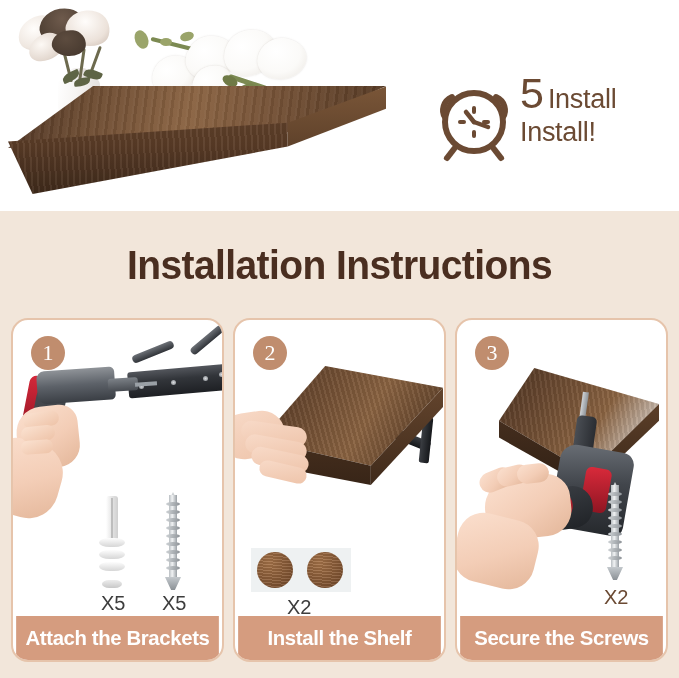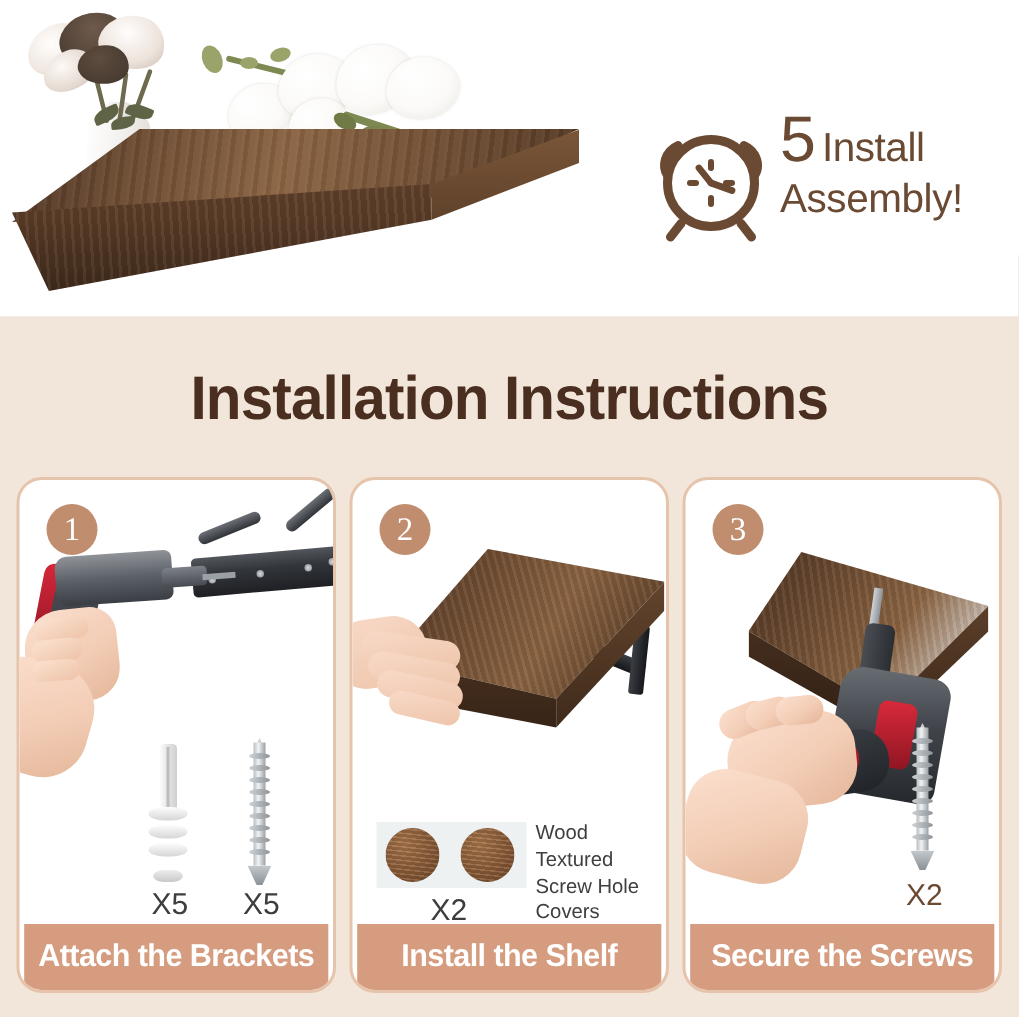--- a/index.html
+++ b/index.html
@@ -239,21 +239,21 @@
             <path d="M42 44 L34 34"></path>
             <path d="M42 44 L56 49"></path>
           </g>
         </svg>
       </div>
       <div class="b5text">
         <div class="b5row1">
           <span class="b5num">5</span>
           <span class="b5min">Install</span>
         </div>
-        <div class="b5row2">Assembly!</div>
+        <div class="b5row2">Install!</div>
       </div>
     </div>
   </div>
 
   <div class="instr">
     <div class="title">Installation Instructions</div>
 
     <div class="cards">
 
       <div class="card">
@@ -325,21 +325,20 @@
           <div class="skin2 h2" style="left:-14px;top:92px;width:64px;height:46px;border-radius:24px;transform:rotate(-8deg);"></div>
           <div class="skin2 h2" style="left:6px;top:104px;width:66px;height:20px;border-radius:11px;transform:rotate(8deg);"></div>
           <div class="skin2 h2" style="left:10px;top:118px;width:62px;height:19px;border-radius:11px;transform:rotate(10deg);"></div>
           <div class="skin2 h2" style="left:16px;top:131px;width:58px;height:18px;border-radius:10px;transform:rotate(12deg);"></div>
           <div class="skin2 h2" style="left:24px;top:144px;width:48px;height:16px;border-radius:9px;transform:rotate(13deg);"></div>
 
           <div class="covbox">
             <div class="cov" style="left:6px;"></div>
             <div class="cov" style="left:56px;"></div>
           </div>
-          <div class="covtext">Wood Textured Screw Hole Covers</div>
           <div class="qty" style="left:52px;top:276px;">X2</div>
         </div>
         <div class="foot">Install the Shelf</div>
       </div>
 
       <div class="card">
         <div class="stage">
           <div class="num">3</div>
 
           <div class="s3">

